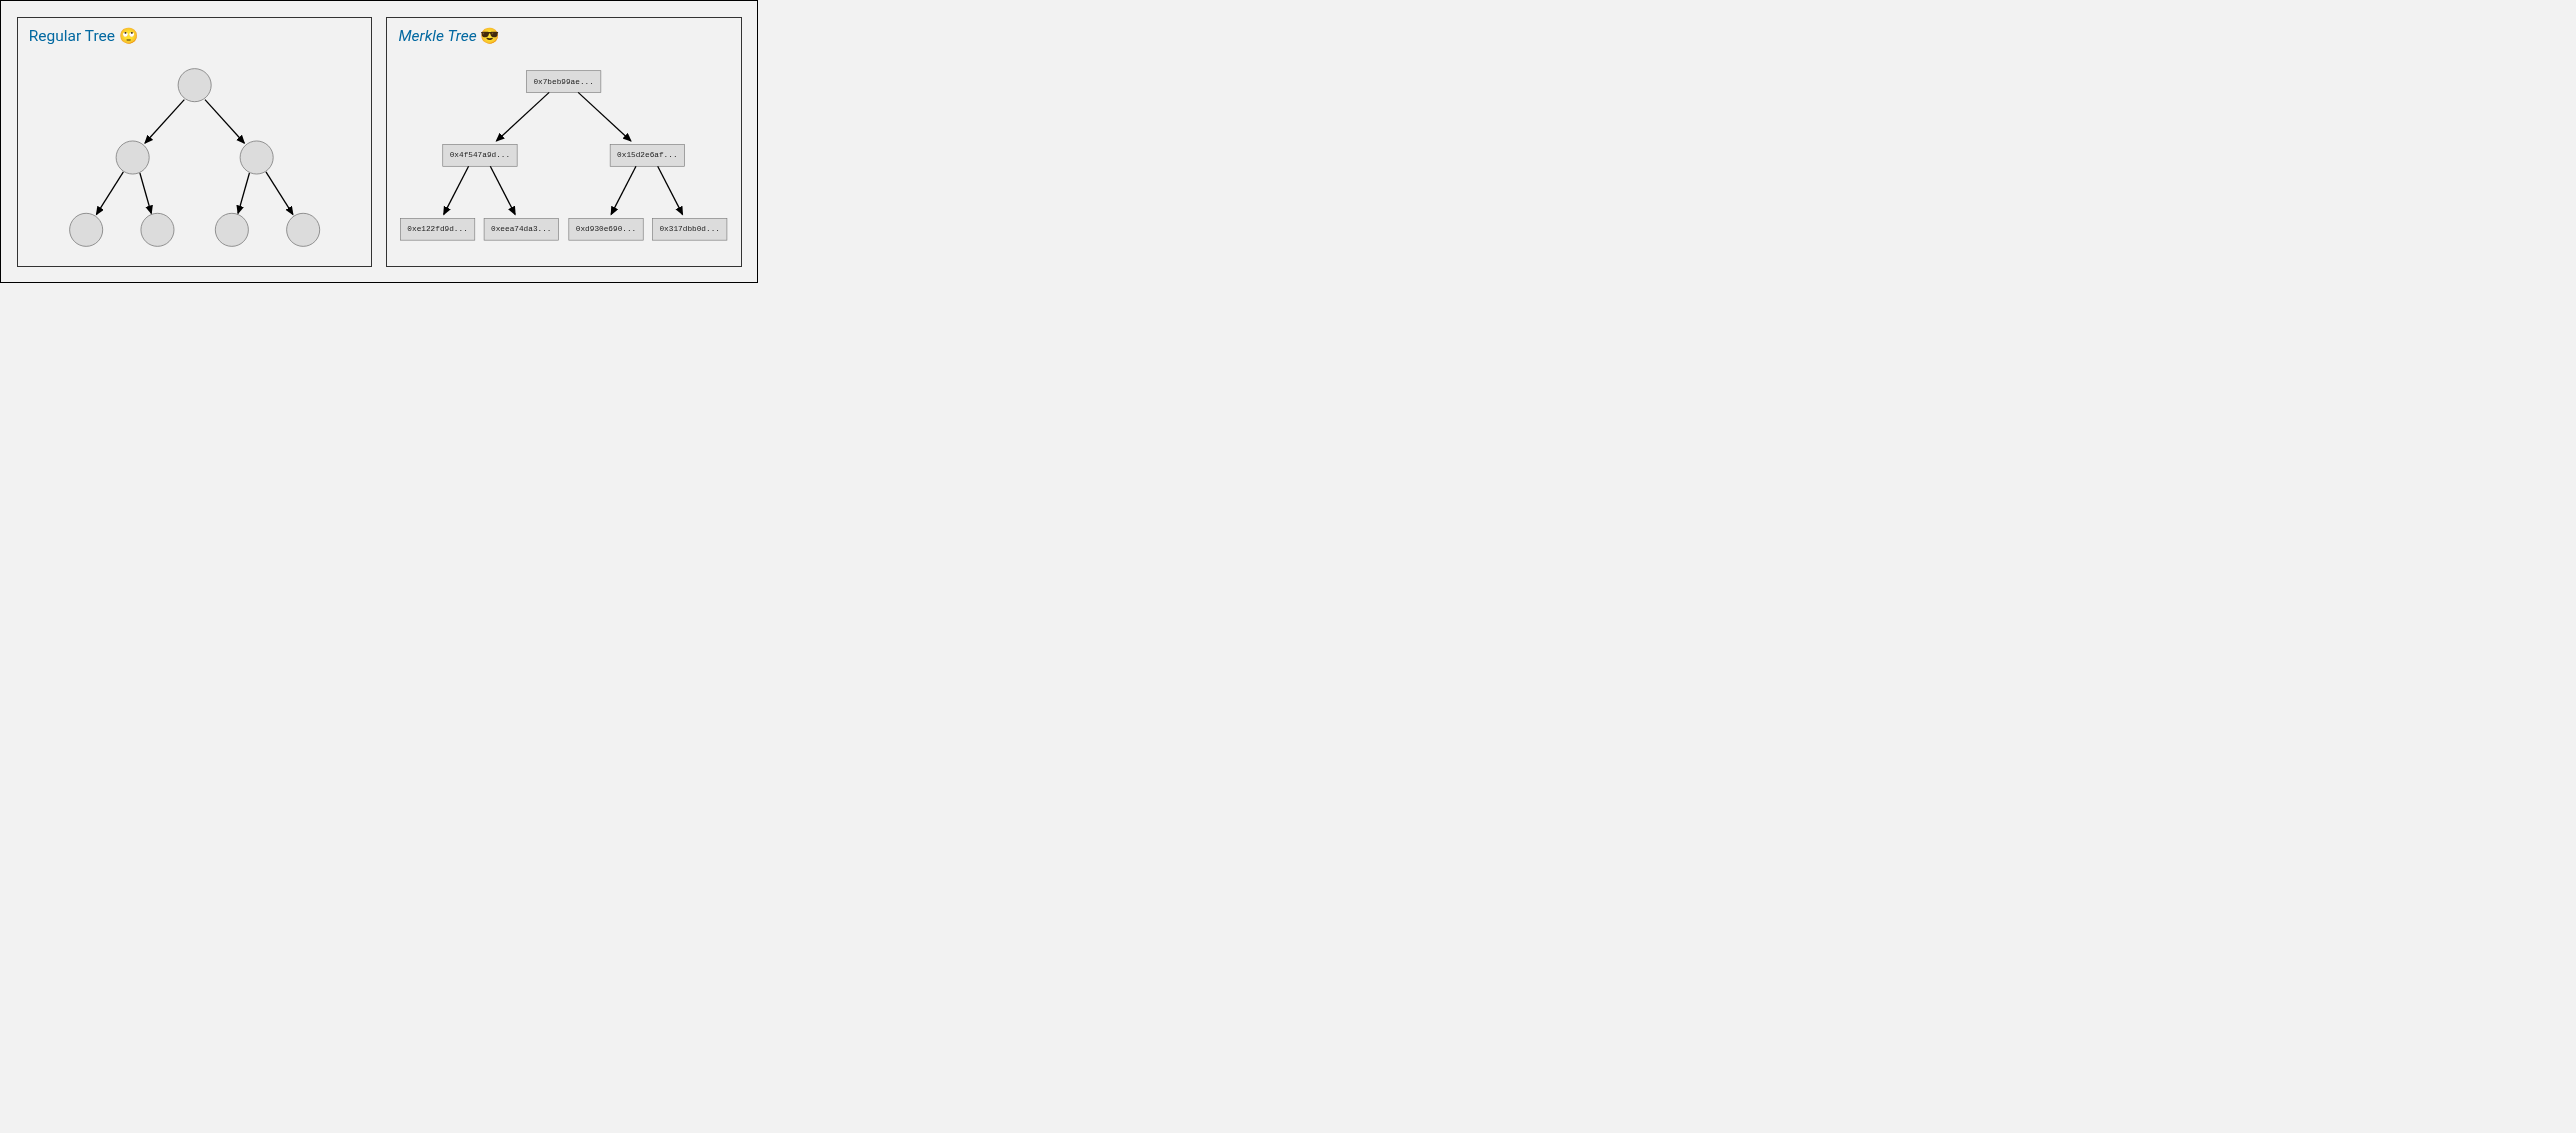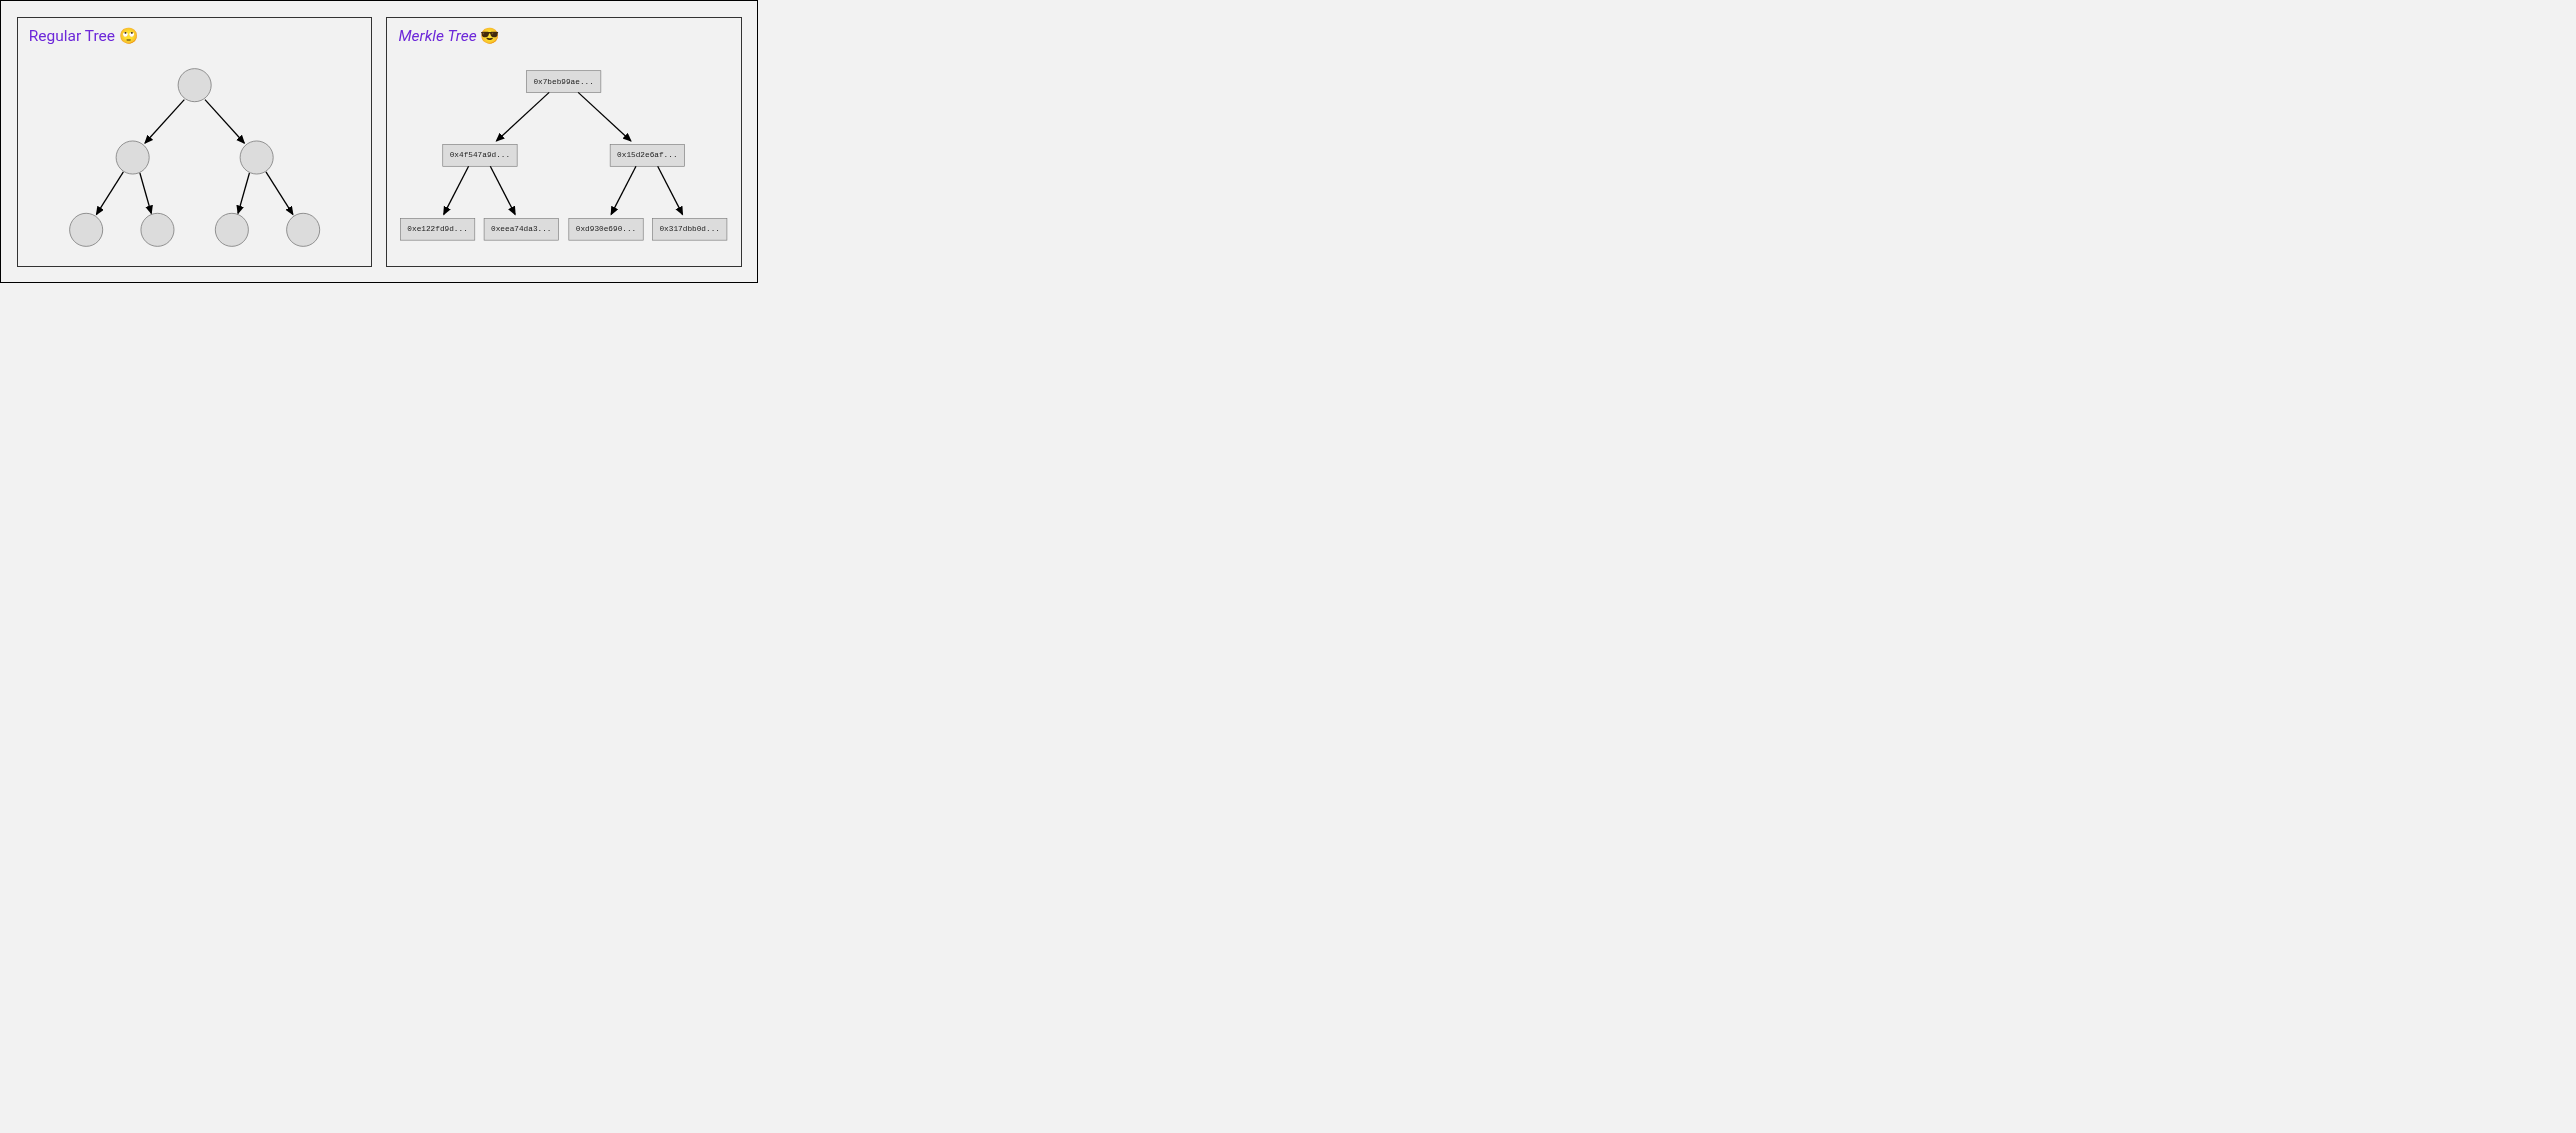--- a/index.html
+++ b/index.html
@@ -18,21 +18,21 @@
   }
   .panel {
     flex: 1;
     border: 0.5px solid #333;
     background: #f2f2f2;
     position: relative;
     padding: 9.3px 11.3px;
   }
   .panel-title {
     font-size: 15.5px;
-    color: #6d28d9;
+    color: #0369a1;
     font-weight: 400;
     display: flex;
     align-items: center;
     gap: 4.1px;
   }
   .panel-title.italic { font-style: italic; }
   .emoji { font-style: normal; font-size: 15.5px; }
   .tree-area {
     position: absolute;
     top: 31px;

